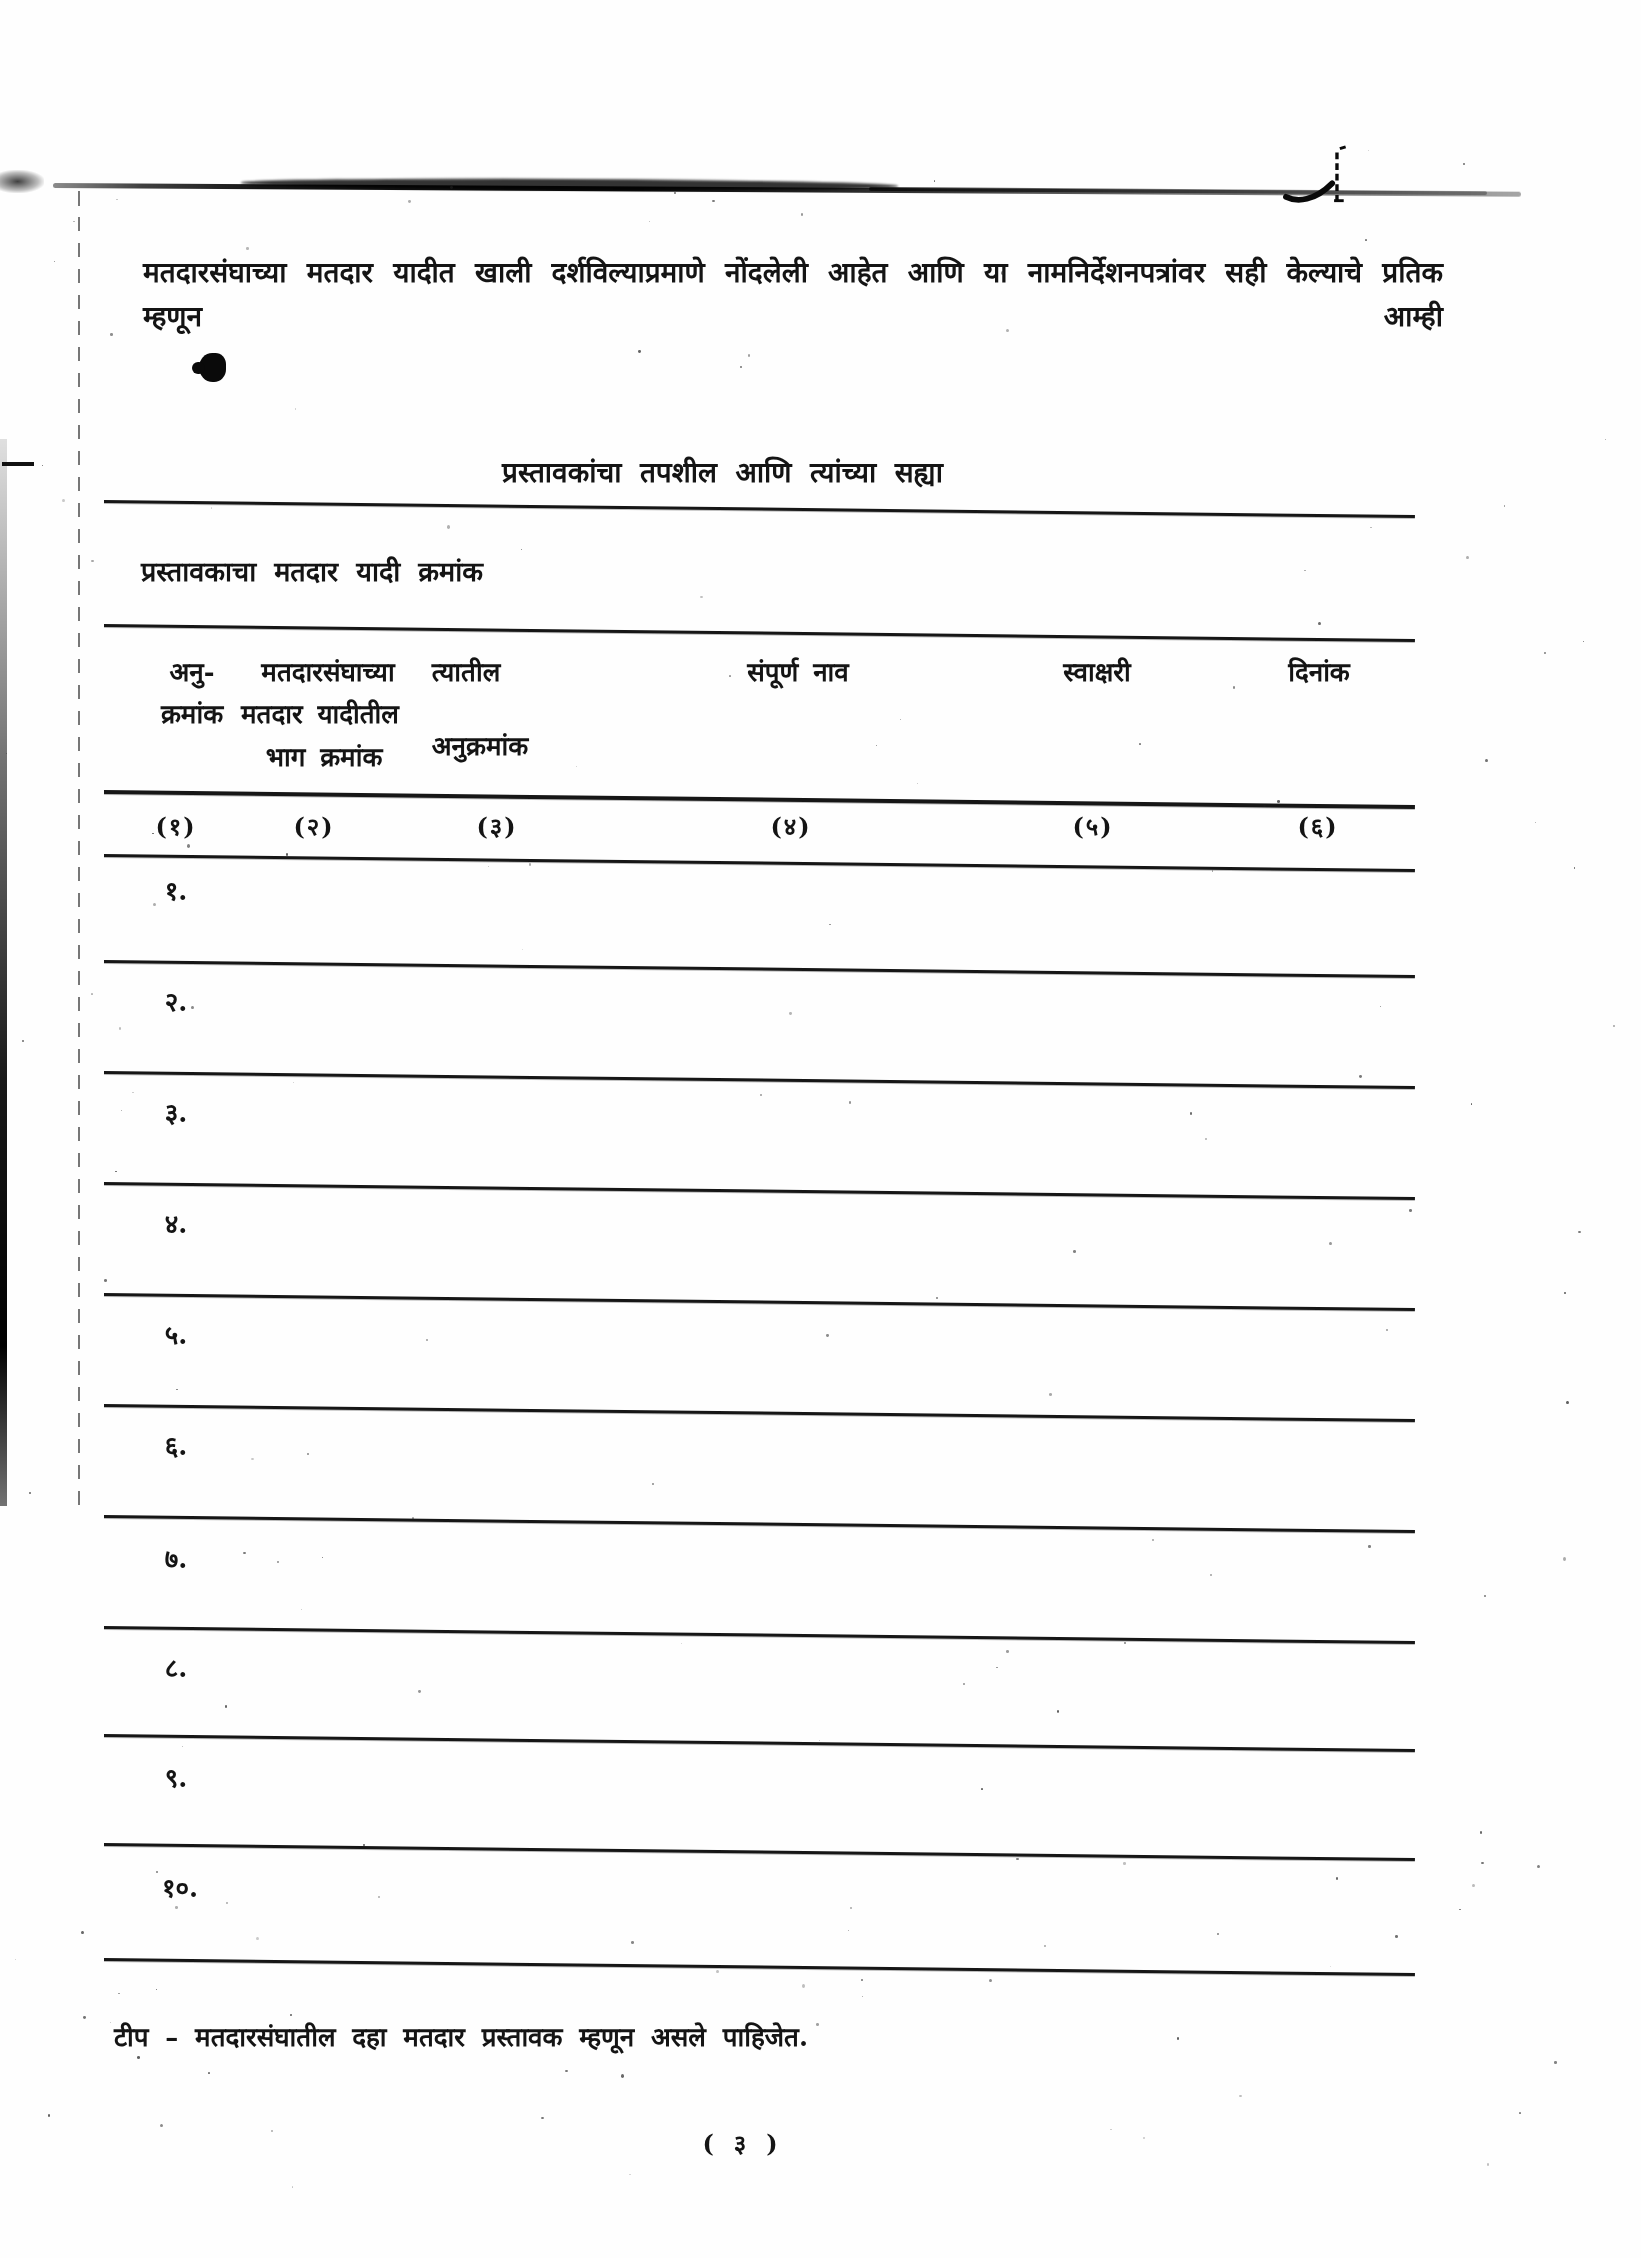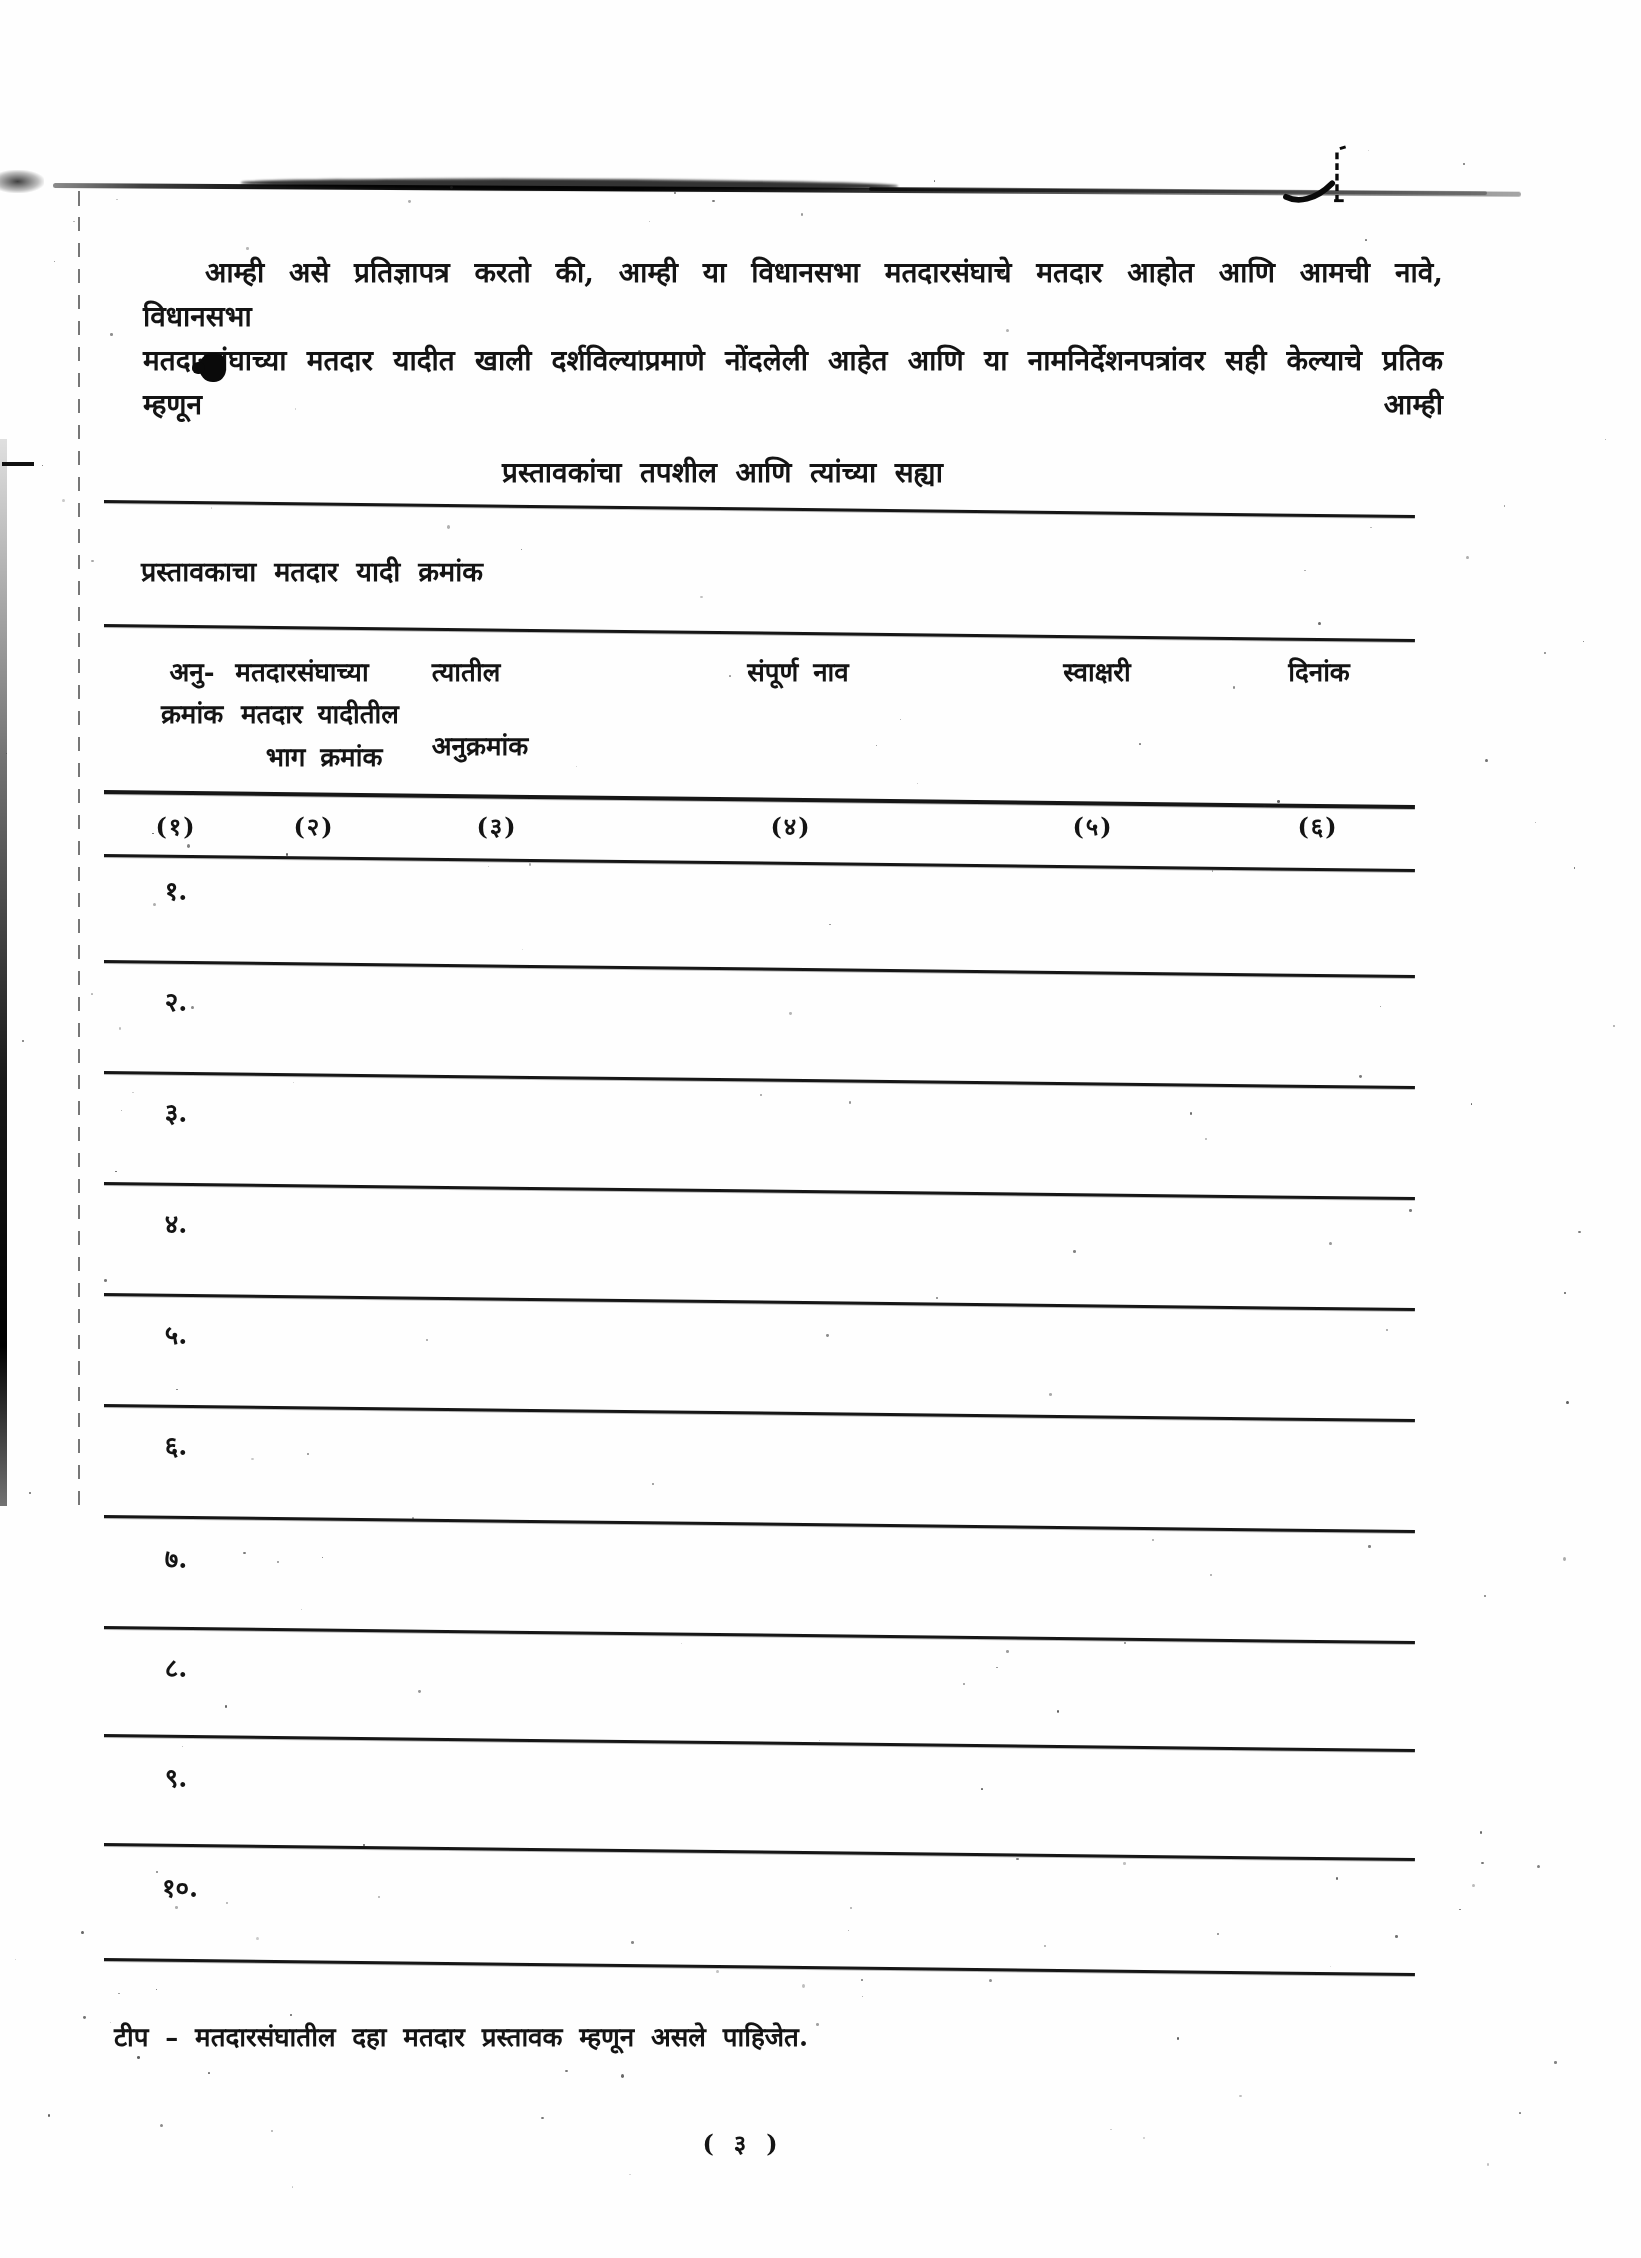--- a/index.html
+++ b/index.html
@@ -113,21 +113,20 @@
 <div class="hw-mark">
   <svg width="83" height="77" viewBox="0 0 86 80">
     <path d="M4 58 C16 64 34 62 52 44" fill="none" stroke="#0a0a0a" stroke-width="6" stroke-linecap="round"></path>
     <path d="M57 12 L57 62" fill="none" stroke="#0a0a0a" stroke-width="3.5" stroke-dasharray="7 4"></path>
     <path d="M54 62 L64 62" fill="none" stroke="#0a0a0a" stroke-width="3"></path>
     <path d="M60 8 L66 6" fill="none" stroke="#0a0a0a" stroke-width="3"></path>
   </svg>
 </div>
 
 <div class="abs para">
-  <div class="jline first">आम्ही असे प्रतिज्ञापत्र करतो की, आम्ही या विधानसभा मतदारसंघाचे मतदार आहोत आणि आमची नावे, विधानसभा</div>
   <div class="jline">मतदारसंघाच्या मतदार यादीत खाली दर्शविल्याप्रमाणे नोंदलेली आहेत आणि या नामनिर्देशनपत्रांवर सही केल्याचे प्रतिक म्हणून आम्ही</div>
 </div>
 <div class="ink-blot"></div>
 
 <div class="abs title">प्रस्तावकांचा तपशील आणि त्यांच्या सह्या</div>
 <div class="abs subhead">प्रस्तावकाचा मतदार यादी क्रमांक</div>
 
 <div class="rule" style="top:500px"></div>
 <div class="rule" style="top:624px"></div>
 <div class="rule" style="top:790px;height:3.9px"></div>
@@ -138,21 +137,21 @@
 <div class="rule" style="top:1293px"></div>
 <div class="rule" style="top:1404px"></div>
 <div class="rule" style="top:1515px"></div>
 <div class="rule" style="top:1626px"></div>
 <div class="rule" style="top:1734px"></div>
 <div class="rule" style="top:1843px"></div>
 <div class="rule" style="top:1958px"></div>
 
 <span class="hdr" style="left:192px;top:653px">अनु-</span>
 <span class="hdr" style="left:192px;top:695px">क्रमांक</span>
-<span class="hdr" style="left:302px;top:653px">मतदारसंघाच्या</span>
+<span class="hdr" style="left:328px;top:653px">मतदारसंघाच्या</span>
 <span class="hdr" style="left:320px;top:695px">मतदार यादीतील</span>
 <span class="hdr" style="left:324px;top:738px">भाग क्रमांक</span>
 <span class="hdr" style="left:466px;top:653px">त्यातील</span>
 <span class="hdr" style="left:480px;top:727px">अनुक्रमांक</span>
 <span class="hdr" style="left:798px;top:653px">संपूर्ण नाव</span>
 <span class="hdr" style="left:1097px;top:653px">स्वाक्षरी</span>
 <span class="hdr" style="left:1319px;top:653px">दिनांक</span>
 
 <span class="colnum" style="left:176px;top:809px">(१)</span>
 <span class="colnum" style="left:314px;top:809px">(२)</span>

